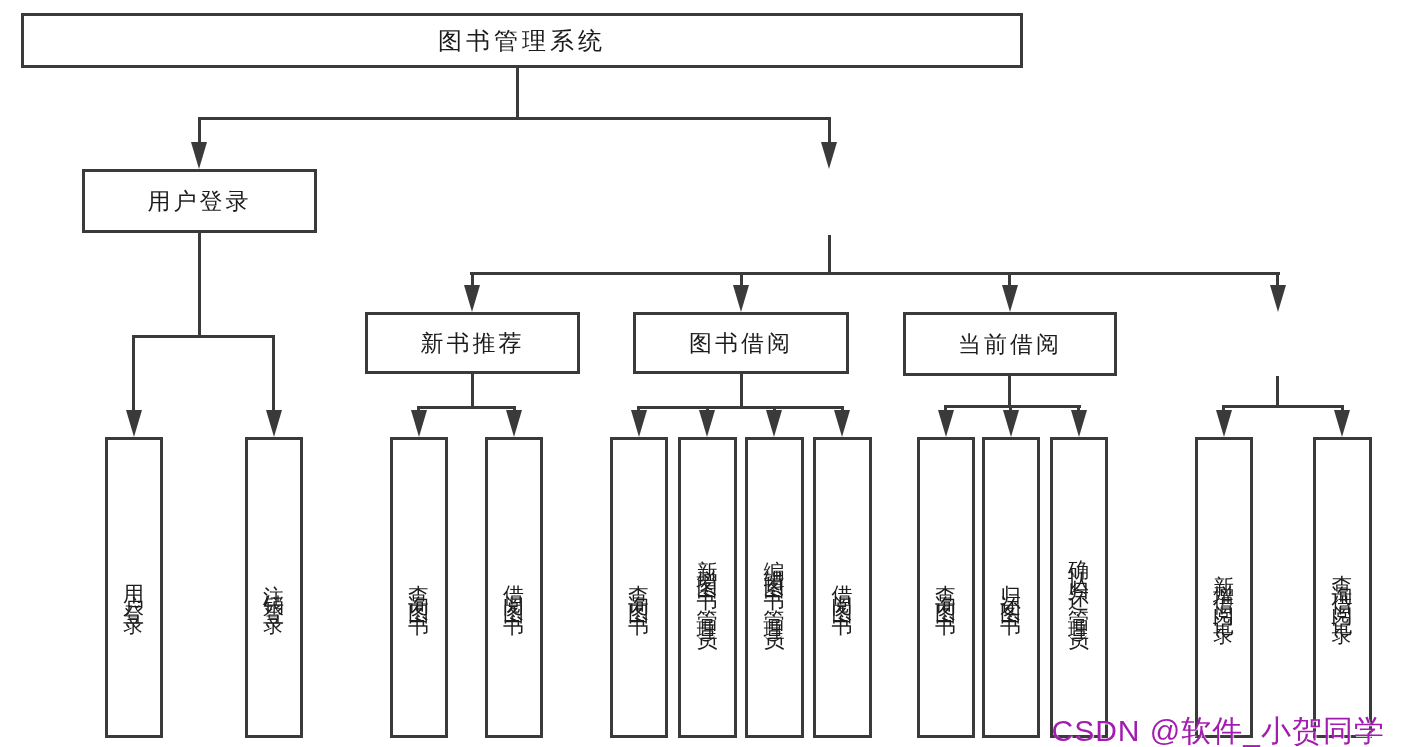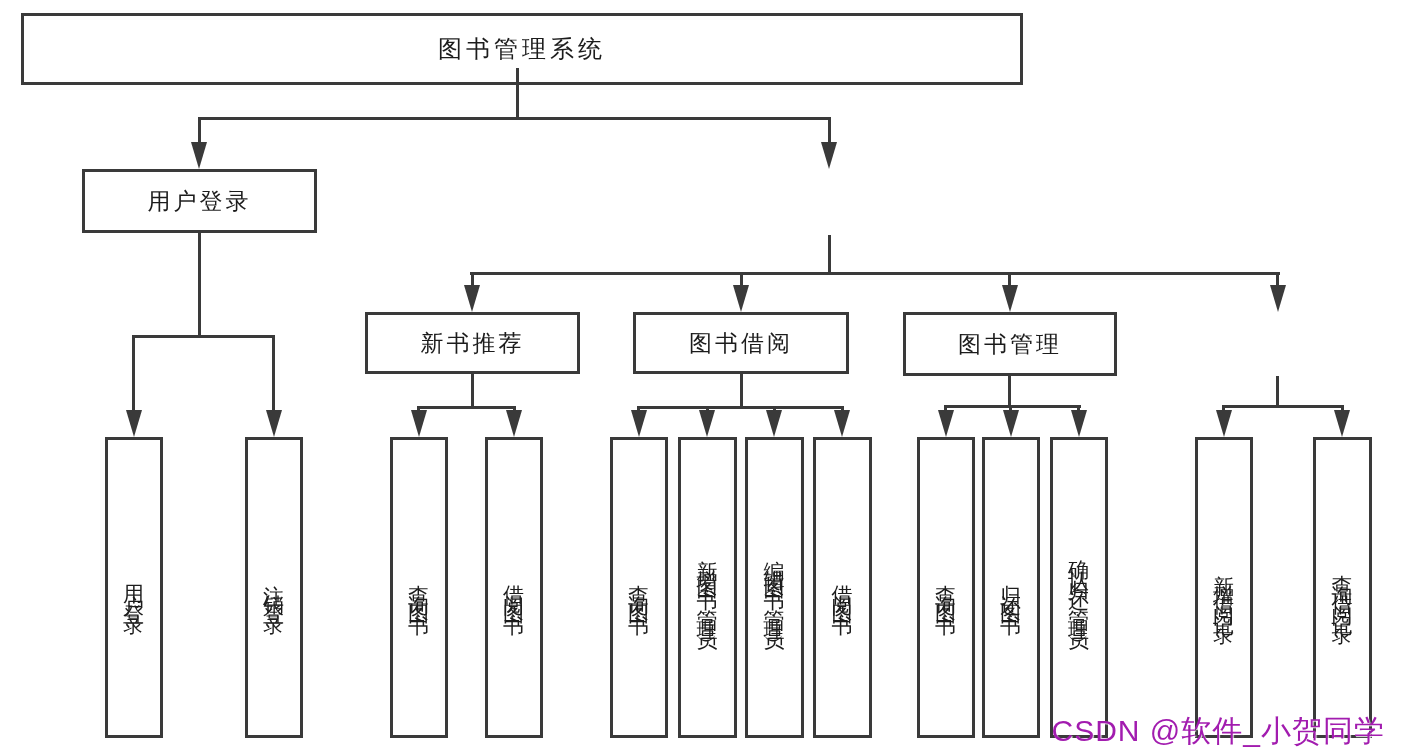--- a/index.html
+++ b/index.html
@@ -47,39 +47,39 @@
     color:#a21caf;
     text-shadow:1px 1px 1px rgba(255,255,255,0.9);
     white-space:nowrap;
   }
 </style>
 </head>
 <body>
 
 <div id="stage">
 
-  <div class="node h root" style="left:21px;top:13px;width:1002px;height:72px">
+  <div class="node h root" style="left:21px;top:13px;width:1002px;height:55px">
     <span>图书管理系统</span>
   </div>
 
   <div class="node h" style="left:82px;top:169px;width:235px;height:64px">
     <span>用户登录</span>
   </div>
 
 
   <div class="node h" style="left:365px;top:312px;width:215px;height:62px">
     <span>新书推荐</span>
   </div>
 
   <div class="node h" style="left:633px;top:312px;width:216px;height:62px">
     <span>图书借阅</span>
   </div>
 
   <div class="node h" style="left:903px;top:312px;width:214px;height:64px">
-    <span>图书管理</span>
+    <span>当前借阅</span>
   </div>
 
 
   <div class="node v" style="left:105px;top:437px;width:58px;height:301px">
     <span>用户登录</span>
   </div>
   <div class="node v" style="left:245px;top:437px;width:58px;height:301px">
     <span>注销登录</span>
   </div>
 

